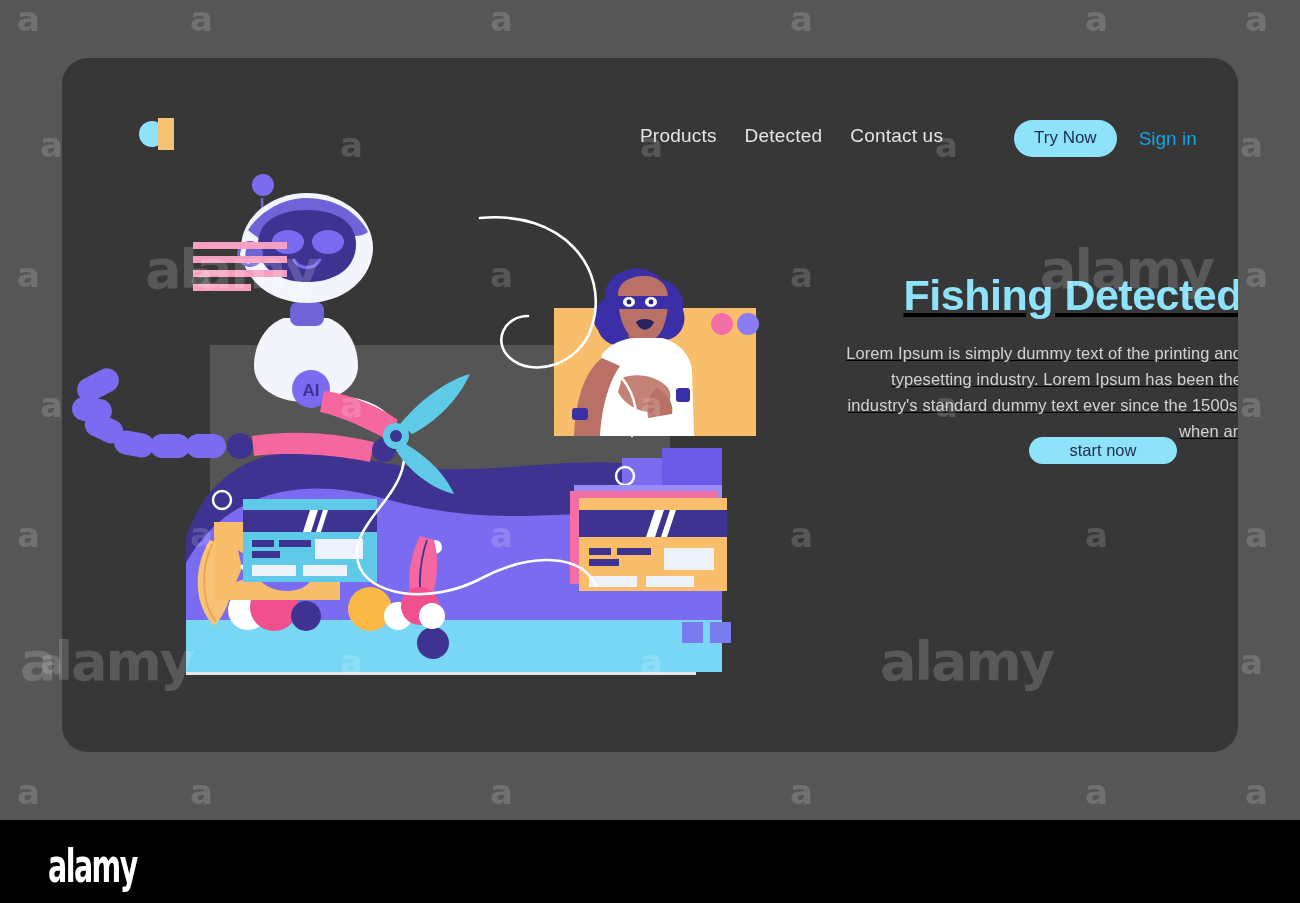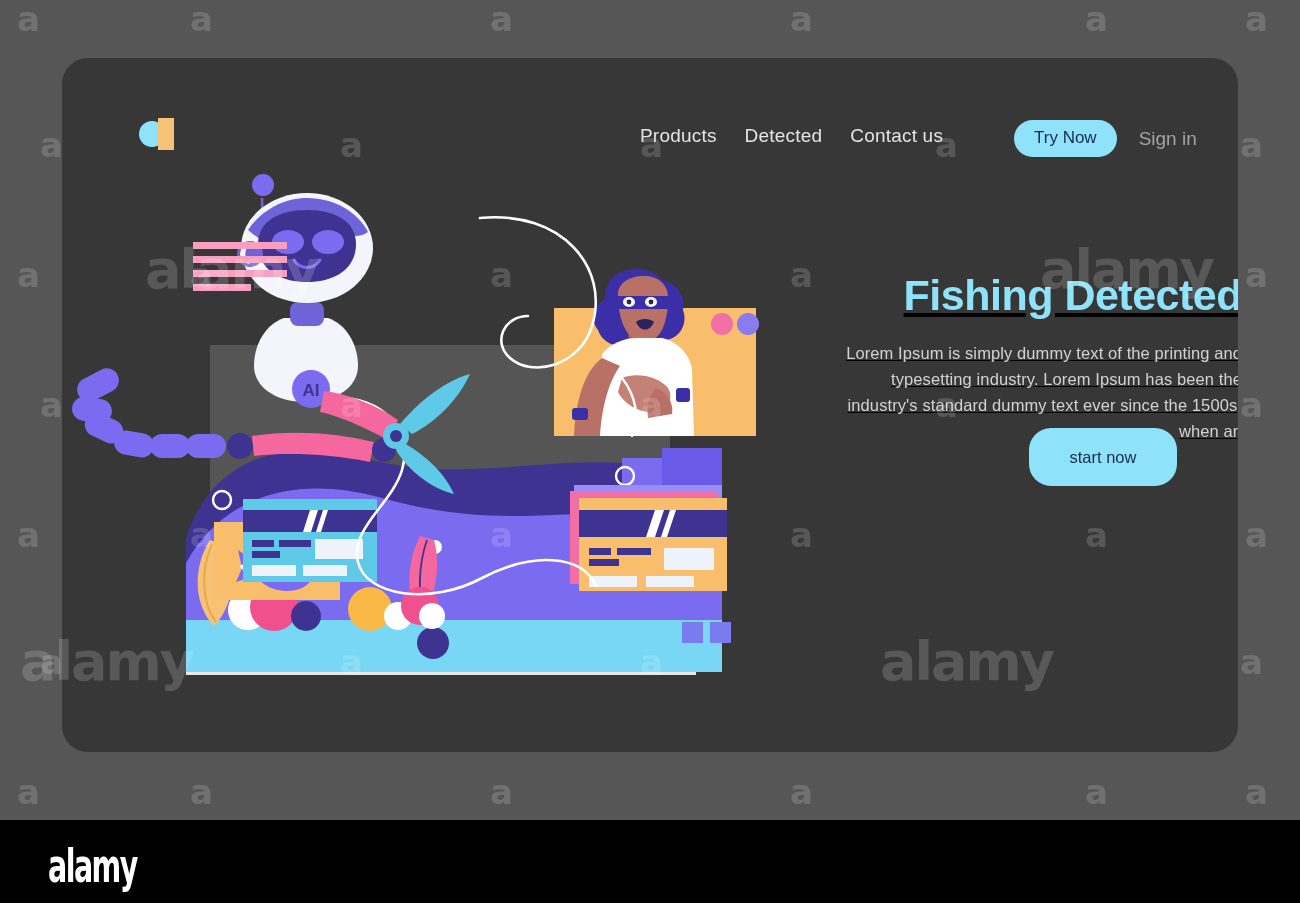--- a/index.html
+++ b/index.html
@@ -90,21 +90,21 @@
     color: #1B2A4E;
     font-size: 17px;
     border-radius: 20px;
     padding: 8px 20px 9px;
     border: none;
     cursor: pointer;
     font-family: "Liberation Sans", sans-serif;
     white-space: nowrap;
   }
   .sign-in {
-    color: #a3a3a3;
+    color: #0ea5e9;
     font-size: 19px;
     cursor: pointer;
     white-space: nowrap;
   }
 
   
   .hero {
     position: absolute;
     left: 760px; top: 215px;
     width: 420px;
@@ -120,22 +120,22 @@
     margin-bottom: 22px;
   }
   .hero p {
     color: #D2D2D2;
     font-size: 16.5px;
     line-height: 1.58;
     letter-spacing: 0.1px;
   }
   .start-now {
     position: absolute;
-    left: 967px; top: 370px;
-    width: 148px; height: 58px;
+    left: 967px; top: 379px;
+    width: 148px; height: 27px;
     background: #8EE3FA;
     color: #1B2A4E;
     font-size: 16.5px;
     border: none;
     border-radius: 22px;
     cursor: pointer;
     font-family: "Liberation Sans", sans-serif;
   }
 
   

